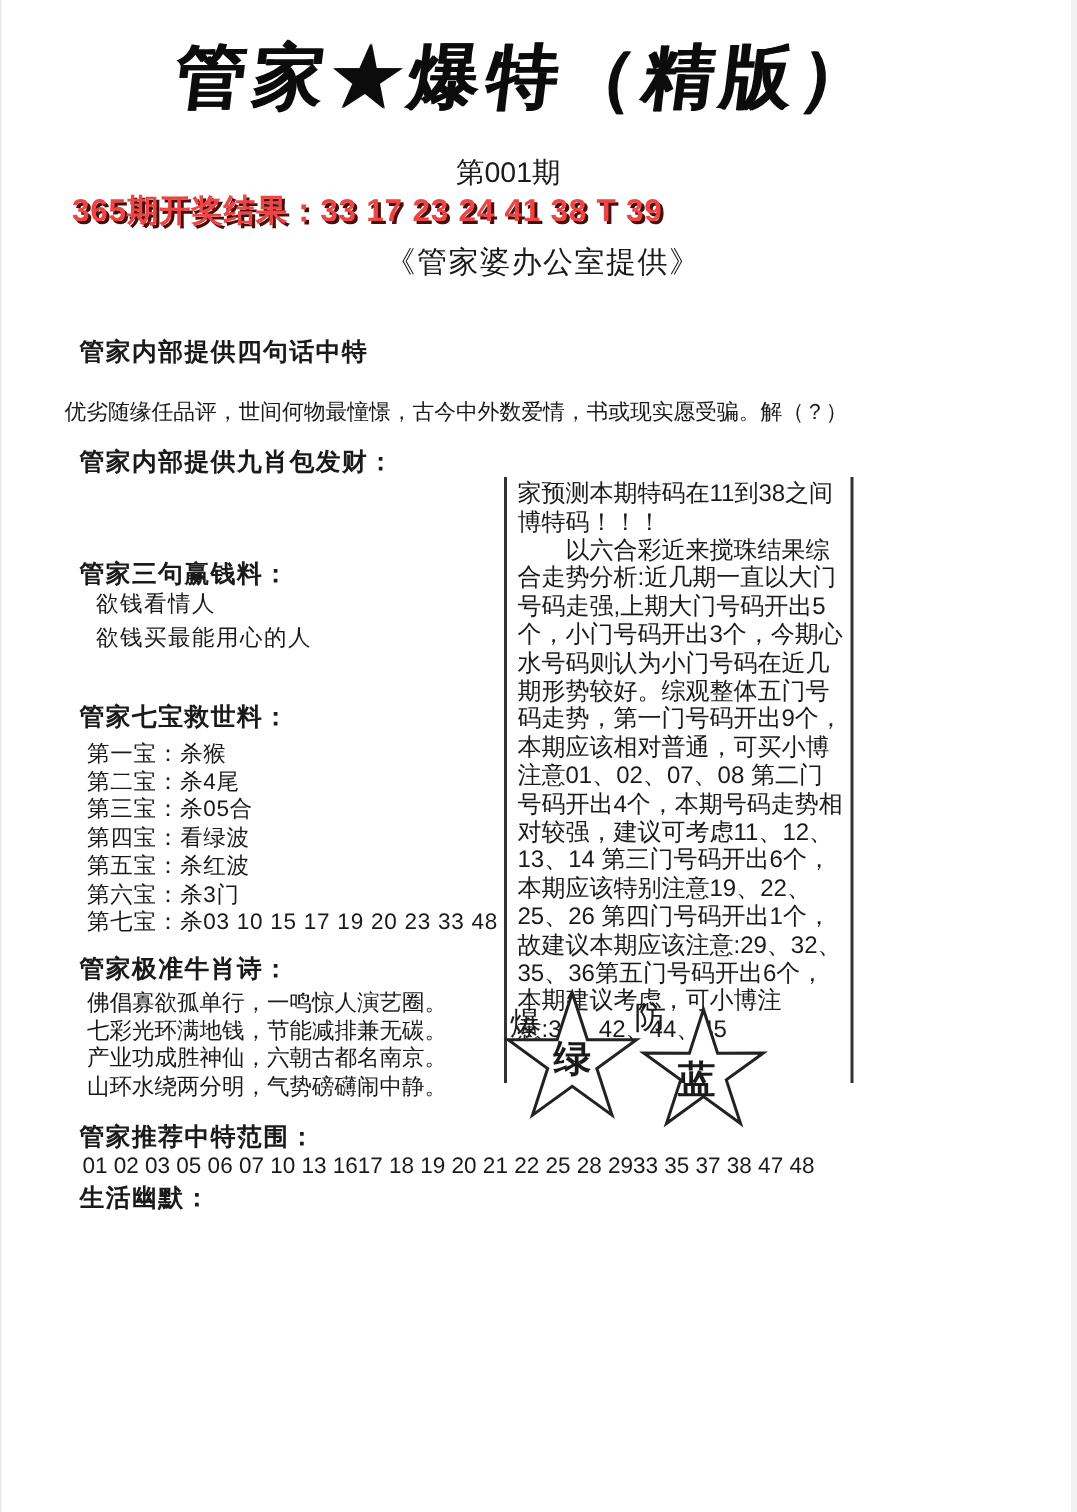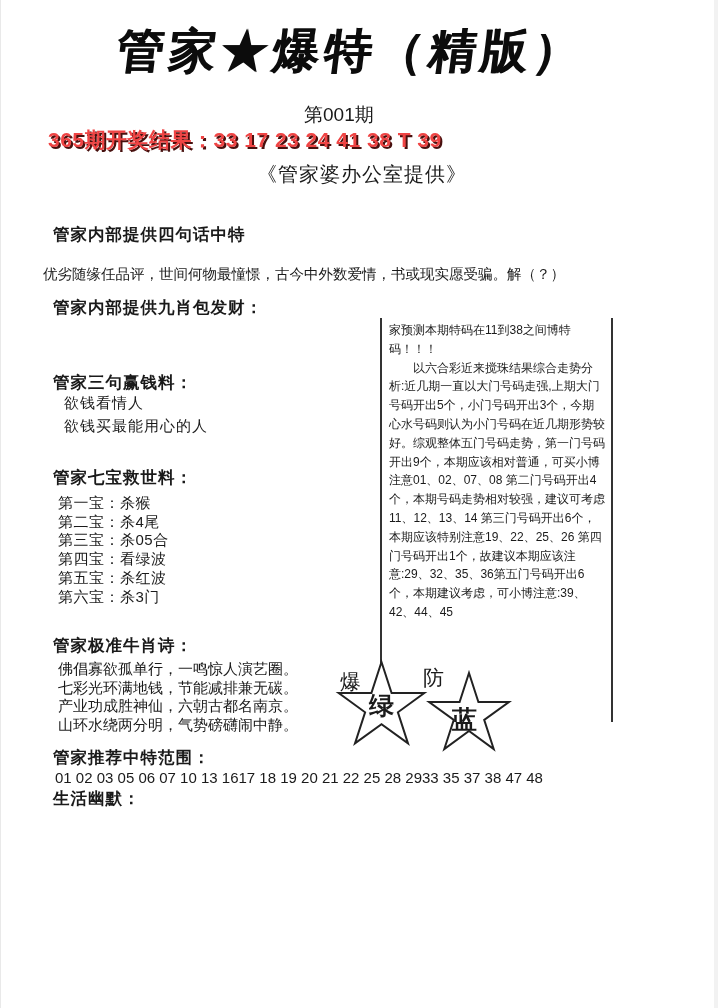--- a/index.html
+++ b/index.html
@@ -26,21 +26,21 @@
   .t4{left:57px;top:494px;font-size:15px;line-height:18.7px;letter-spacing:0.5px;}
   .h5{left:52px;top:635px}
   .t5{left:57px;top:660px;font-size:15px;line-height:18.5px;}
   .h6{left:52px;top:747px}
   .t6{left:54px;top:769px;font-size:15px;}
   .h7{left:52px;top:788px}
   .joke{left:48px;top:812px;width:624px;font-size:19px;line-height:26px;
         font-weight:600;white-space:normal;}
   .box{left:335px;top:318px;width:233px;height:404px;box-sizing:border-box;
        border-left:2px solid #333;border-right:2px solid #333;
-       padding:3px 5px 0 7px;font-size:12px;line-height:18.8px;white-space:normal;margin-left:44px;}
+       padding:3px 5px 0 7px;font-size:16px;line-height:18.8px;white-space:normal;}
   .box p{margin:0;}
   .box .body{text-indent:2em;}
   .stars{left:330px;top:655px;width:190px;height:100px;}
   .slabel{font-size:21px;font-weight:500;}
   .lab-burst{left:339px;top:668px;}
   .lab-guard{left:422px;top:664px;}
   .star-char{font-size:25px;font-weight:bold;z-index:3;}
   .char-green{left:368px;top:689px;}
   .char-blue{left:451px;top:703px;}
   svg polygon{fill:#fff;stroke:#222;stroke-width:2;}
@@ -67,20 +67,21 @@
   </div>
 
   <div class="abs sec-h h4">管家七宝救世料：</div>
   <div class="abs t4">
     <div>第一宝：杀猴</div>
     <div>第二宝：杀4尾</div>
     <div>第三宝：杀05合</div>
     <div>第四宝：看绿波</div>
     <div>第五宝：杀红波</div>
     <div>第六宝：杀3门</div>
+    <div>第七宝：杀03 10 15 17 19 20 23 33 48</div>
   </div>
 
   <div class="abs sec-h h5">管家极准牛肖诗：</div>
   <div class="abs t5">
     <div>佛倡寡欲孤单行，一鸣惊人演艺圈。</div>
     <div>七彩光环满地钱，节能减排兼无碳。</div>
     <div>产业功成胜神仙，六朝古都名南京。</div>
     <div>山环水绕两分明，气势磅礴闹中静。</div>
   </div>
 

